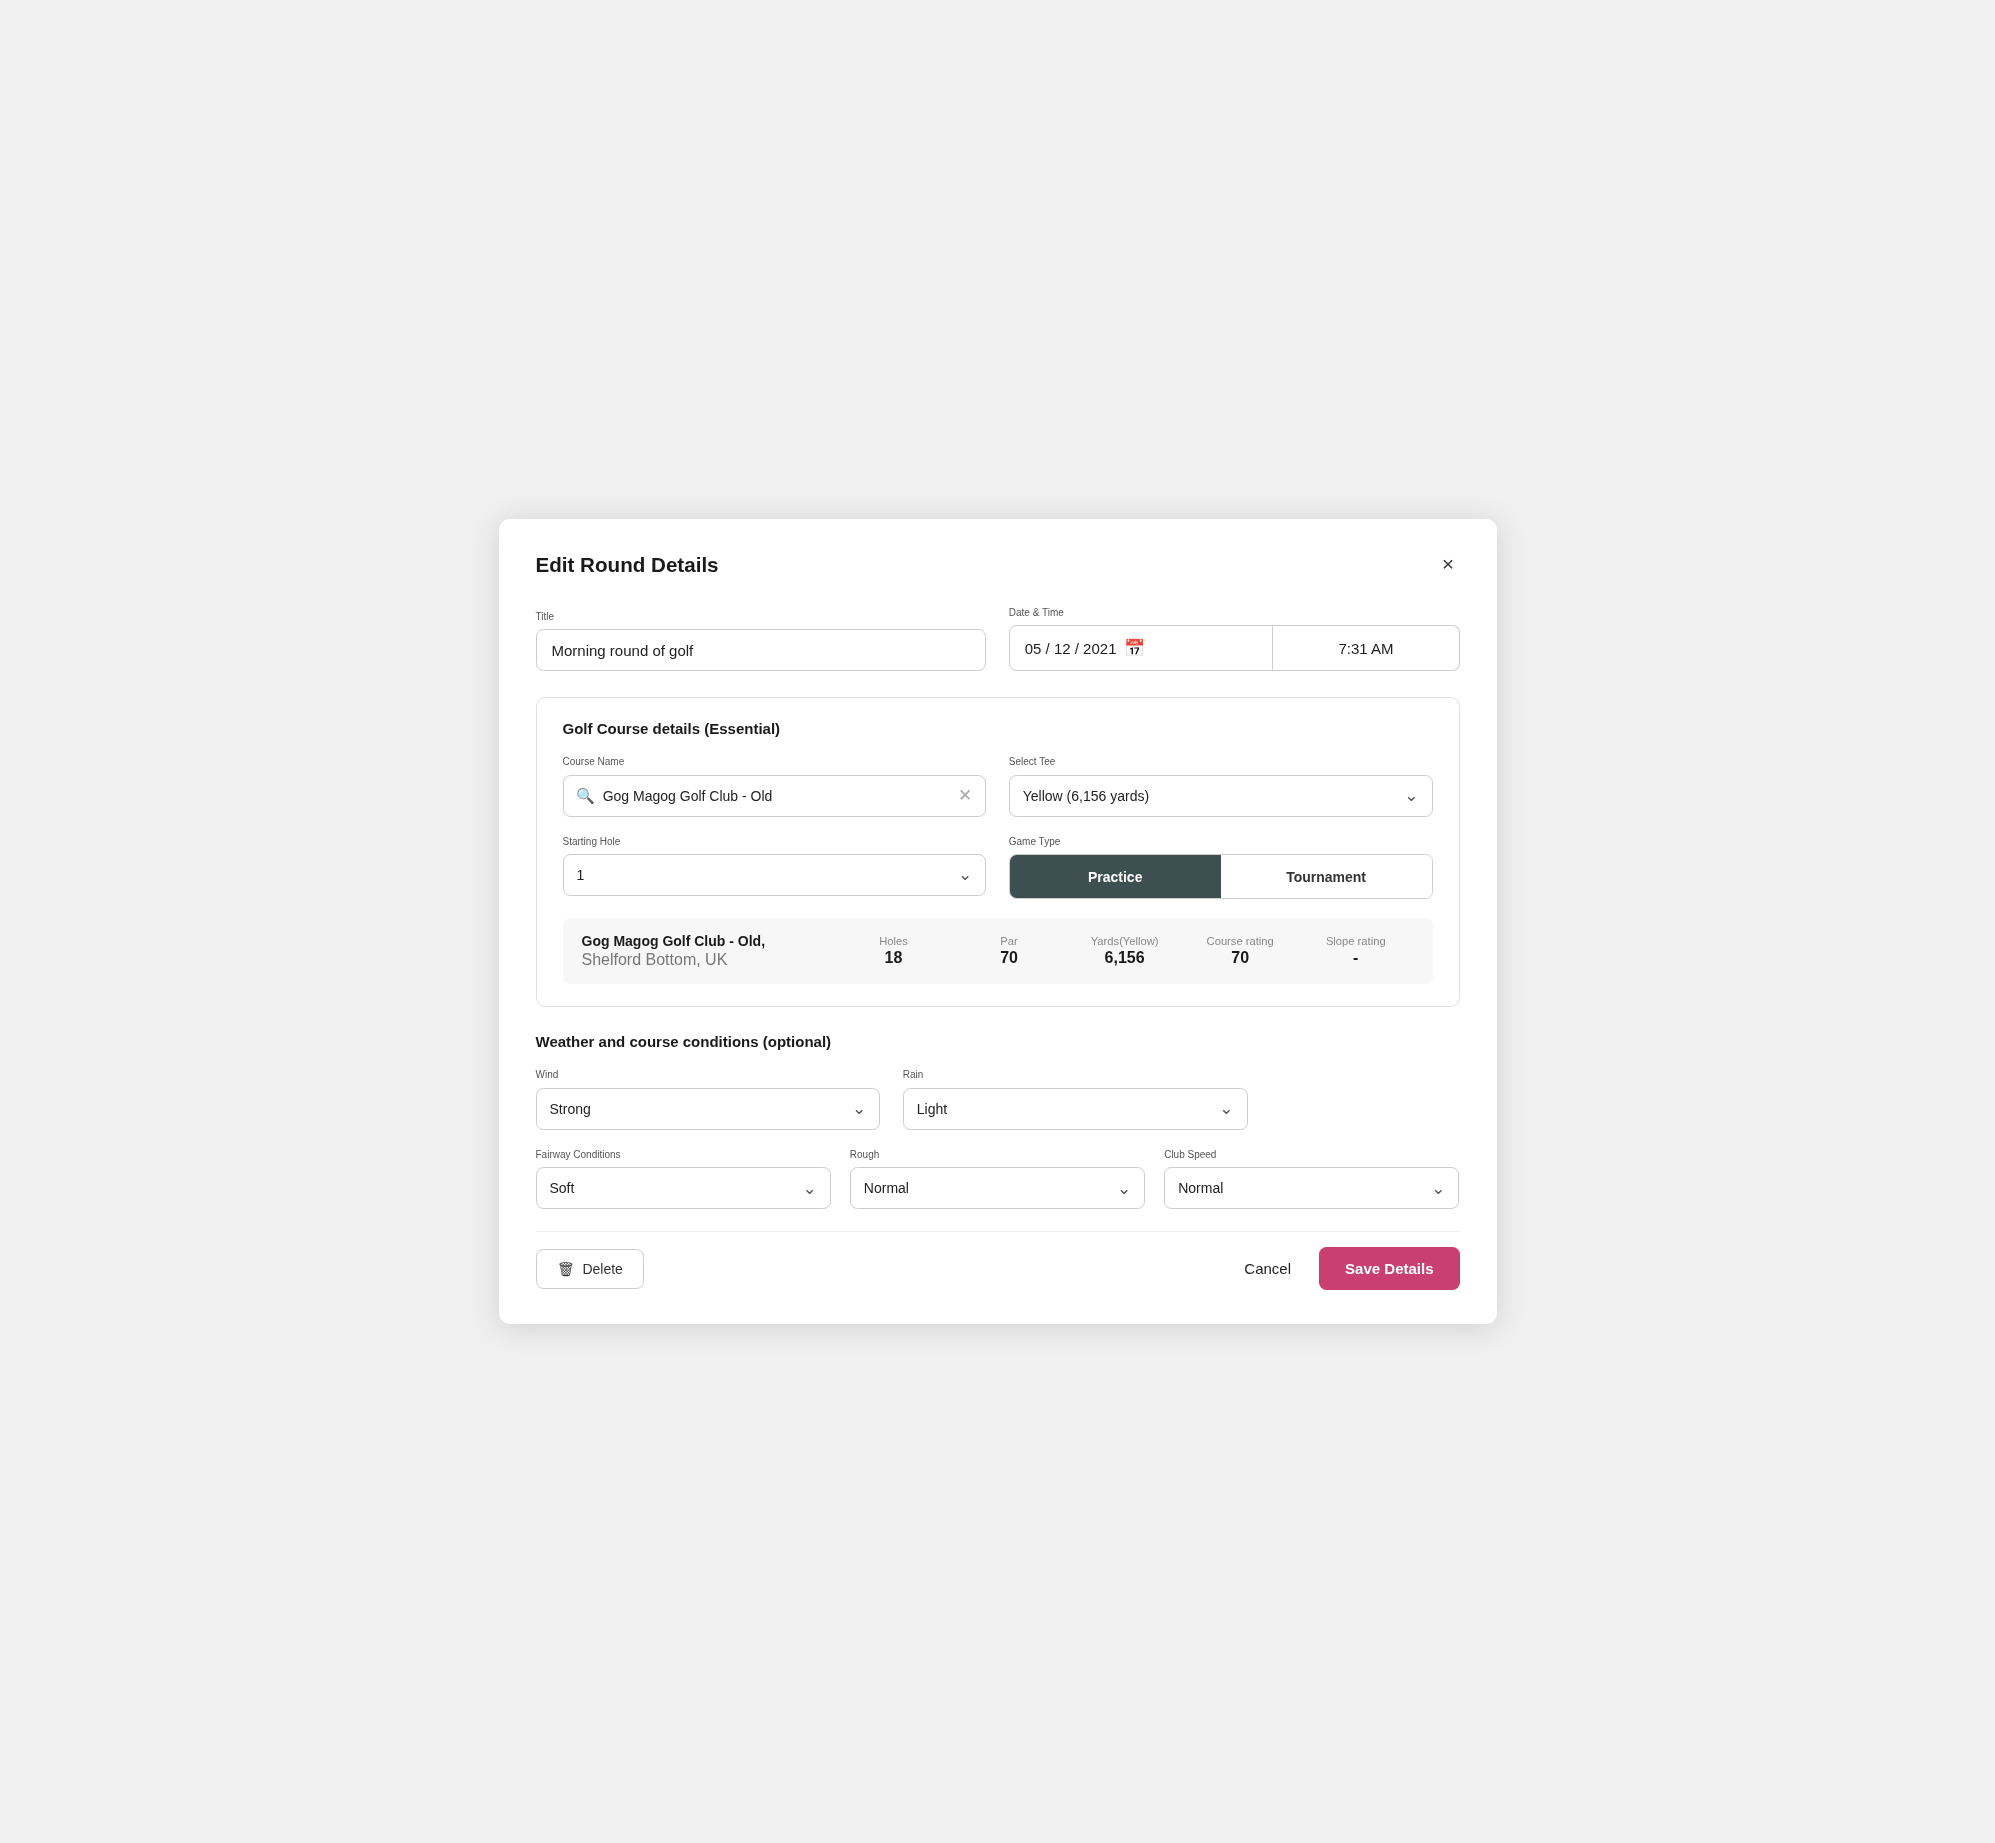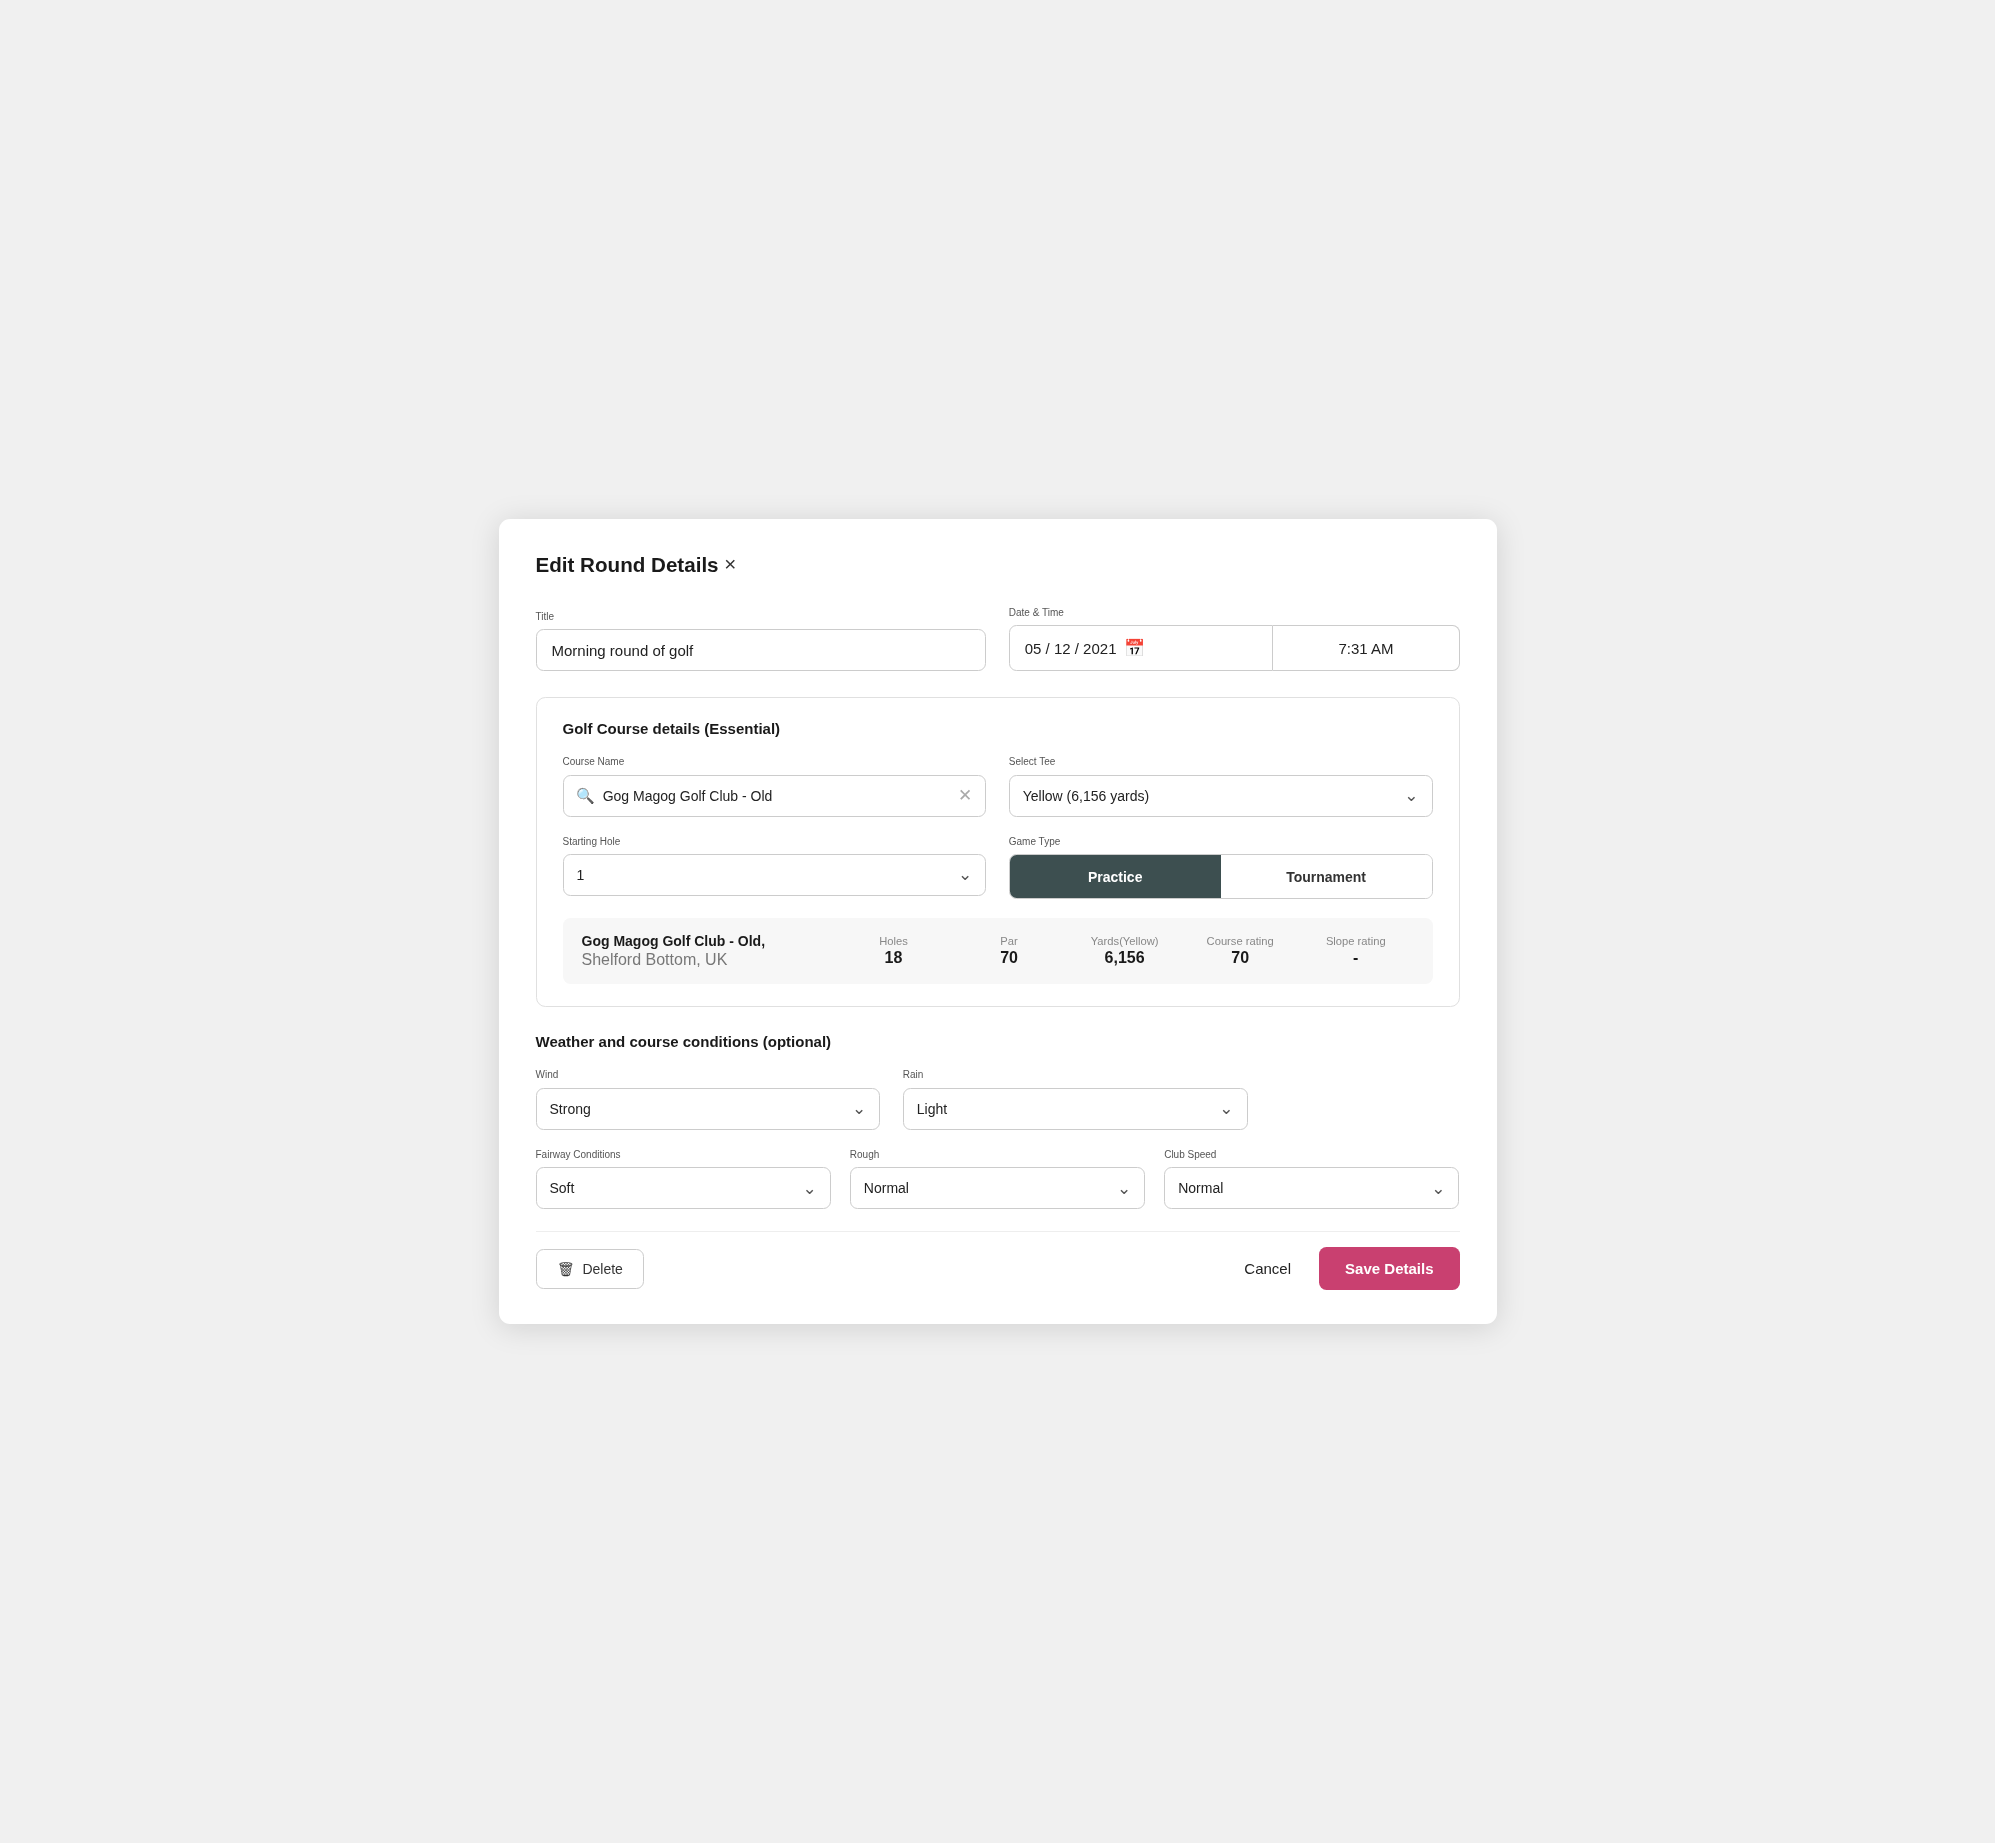--- a/index.html
+++ b/index.html
@@ -15,21 +15,21 @@
       background: #fff;
       border-radius: 11.2px;
       width: 998px;
       padding: 34px 37px 34px 37px;
       position: relative;
       box-shadow: 0 3.7px 30px rgba(0,0,0,0.13);
     }
     .modal-header {
       display: flex;
       align-items: center;
-      justify-content: flex-start;
+      justify-content: space-between;
       margin-bottom: 30px;
     }
     .modal-title {
       font-size: 20.6px;
       font-weight: 700;
       color: #1a1a1a;
     }
     .close-btn {
       background: none;
       border: none;

